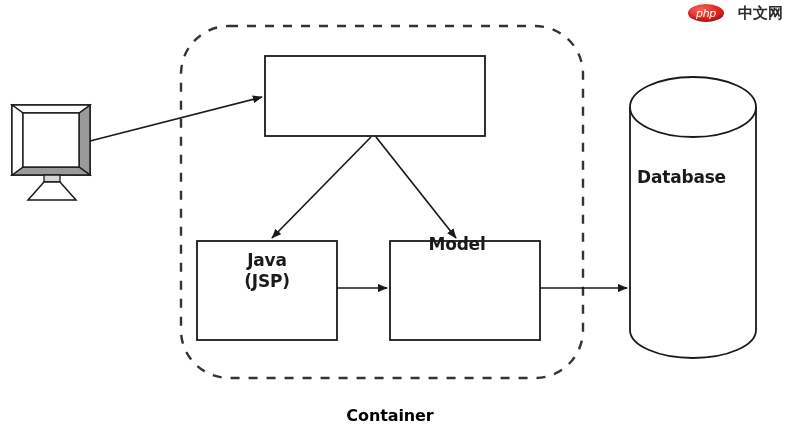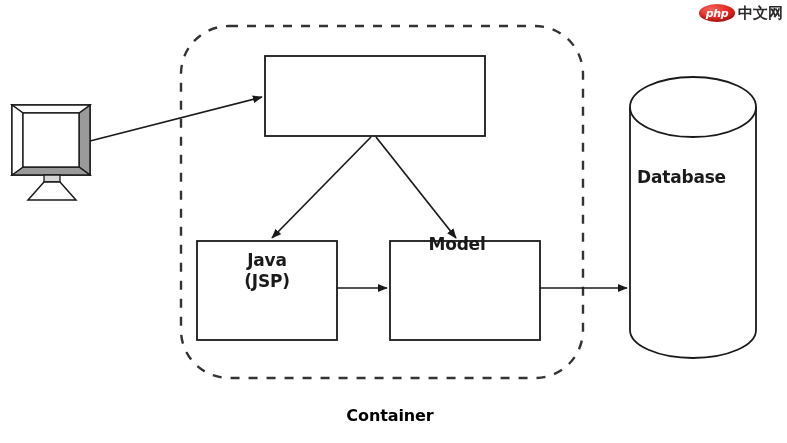--- a/index.html
+++ b/index.html
@@ -93,31 +93,32 @@
     border-radius: 50%;
     background: radial-gradient(ellipse at 35% 30%, #f4615a 0%, #e3231c 55%, #b3120c 100%);
     display: flex;
     align-items: center;
     justify-content: center;
     box-shadow: inset 0 -2px 3px rgba(0,0,0,.25);
   }
   #logo-oval span {
     color: #ffffff;
     font-size: 11px;
-    font-weight: bold;
+    font-weight: normal;
     font-style: italic;
     line-height: 1;
     letter-spacing: -0.3px;
   }
   #logo-cn {
     font-size: 15px;
     color: #2b2b2b;
     font-weight: bold;
     line-height: 1;
     letter-spacing: 0px;
+    margin-left: 11px;
   }
 </style>
 </head>
 <body>
 
 <div id="canvas">
 
   <svg id="diagram-svg" viewBox="0 0 787 443" xmlns="http://www.w3.org/2000/svg">
     <defs>
       <marker id="arrowhead" markerWidth="10" markerHeight="8" refX="9.2" refY="4" orient="auto" markerUnits="userSpaceOnUse">

